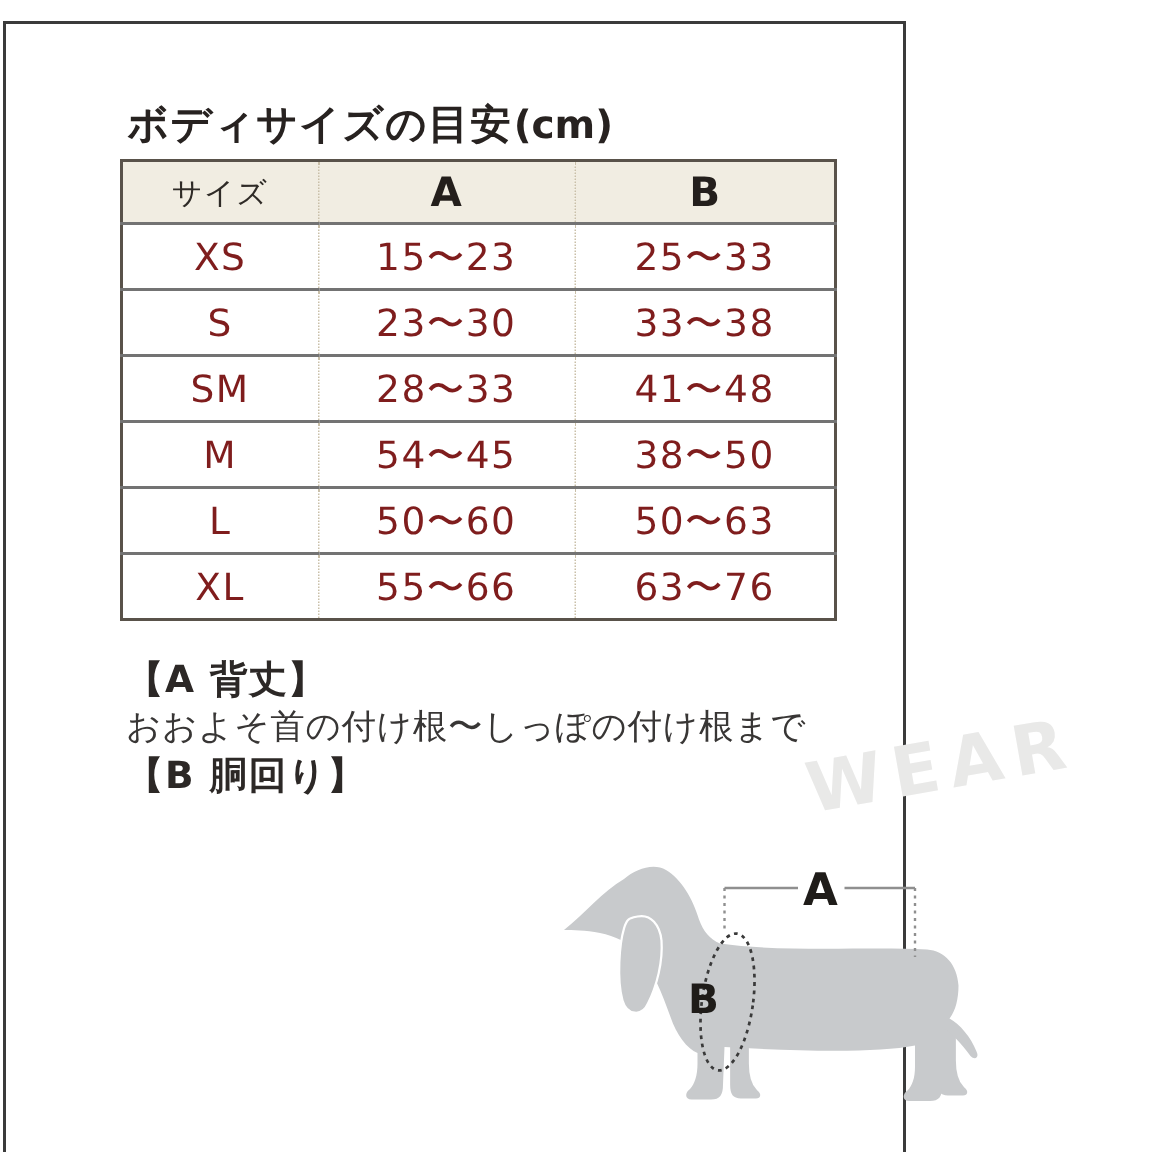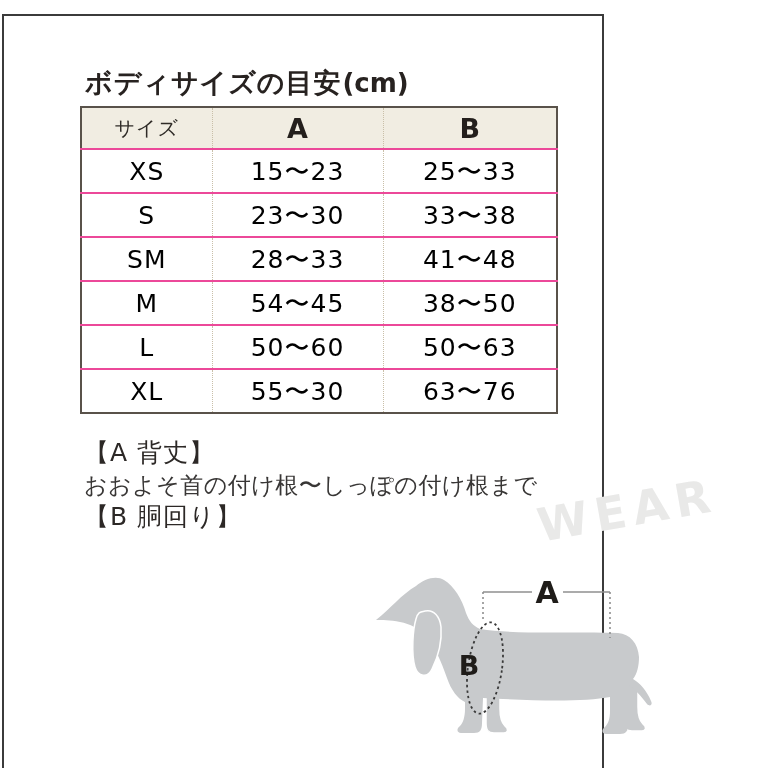--- a/index.html
+++ b/index.html
@@ -17,31 +17,31 @@
 
   
   table.size-table { position:absolute; left:80px; top:93px; width:476px;
                      border-collapse:collapse; table-layout:fixed;
                      border:2px solid #59524a; background:#ffffff; }
   .size-table col.c-size { width:131px; }
   .size-table col.c-a    { width:171px; }
   .size-table col.c-b    { width:174px; }
   .size-table th, .size-table td { text-align:center; vertical-align:middle; }
   .size-table thead th { height:42px; background:#f1ede2; }
-  .size-table tbody td { height:44px; border-top:2px solid #ec4899;
-                         font-size:25px; color:#000000; letter-spacing:1px; }
+  .size-table tbody td { height:44px; border-top:2px solid #737373;
+                         font-size:25px; color:#7f1d1d; letter-spacing:1px; }
   .size-table th.h-size { font-size:20px; font-weight:500; color:#2f2b27; letter-spacing:1px; }
   .size-table th.h-ab   { font-size:27px; font-weight:bold; color:#241f1c; }
   .size-table th + th, .size-table td + td { border-left:1px dotted #c9bfa8; }
 
   
   .note { position:absolute; left:84px; color:#2c2826; }
   .note-a { top:424px; }
   .note-b { top:488px; }
-  .note .heading { font-size:25px; font-weight:400; letter-spacing:1px; line-height:1.25; }
+  .note .heading { font-size:25px; font-weight:700; letter-spacing:1px; line-height:1.25; }
   .note .body { font-size:23px; font-weight:400; color:#383635; letter-spacing:0.5px;
                 margin-top:4px; line-height:1.2; white-space:nowrap; }
 
   
   .watermark { position:absolute; left:538px; top:486px; width:200px;
                font-size:46px; font-weight:800; letter-spacing:7px;
                color:#e9e9e8; transform:rotate(-10deg); transform-origin:left center;
                user-select:none; }
 
   
@@ -94,21 +94,21 @@
         <td>54〜45</td>
         <td>38〜50</td>
       </tr>
       <tr>
         <td>L</td>
         <td>50〜60</td>
         <td>50〜63</td>
       </tr>
       <tr>
         <td>XL</td>
-        <td>55〜30</td>
+        <td>55〜66</td>
         <td>63〜76</td>
       </tr>
     </tbody>
   </table>
 
   <div class="note note-a">
     <div class="heading">【A 背丈】</div>
     <div class="body">おおよそ首の付け根〜しっぽの付け根まで</div>
   </div>
 

